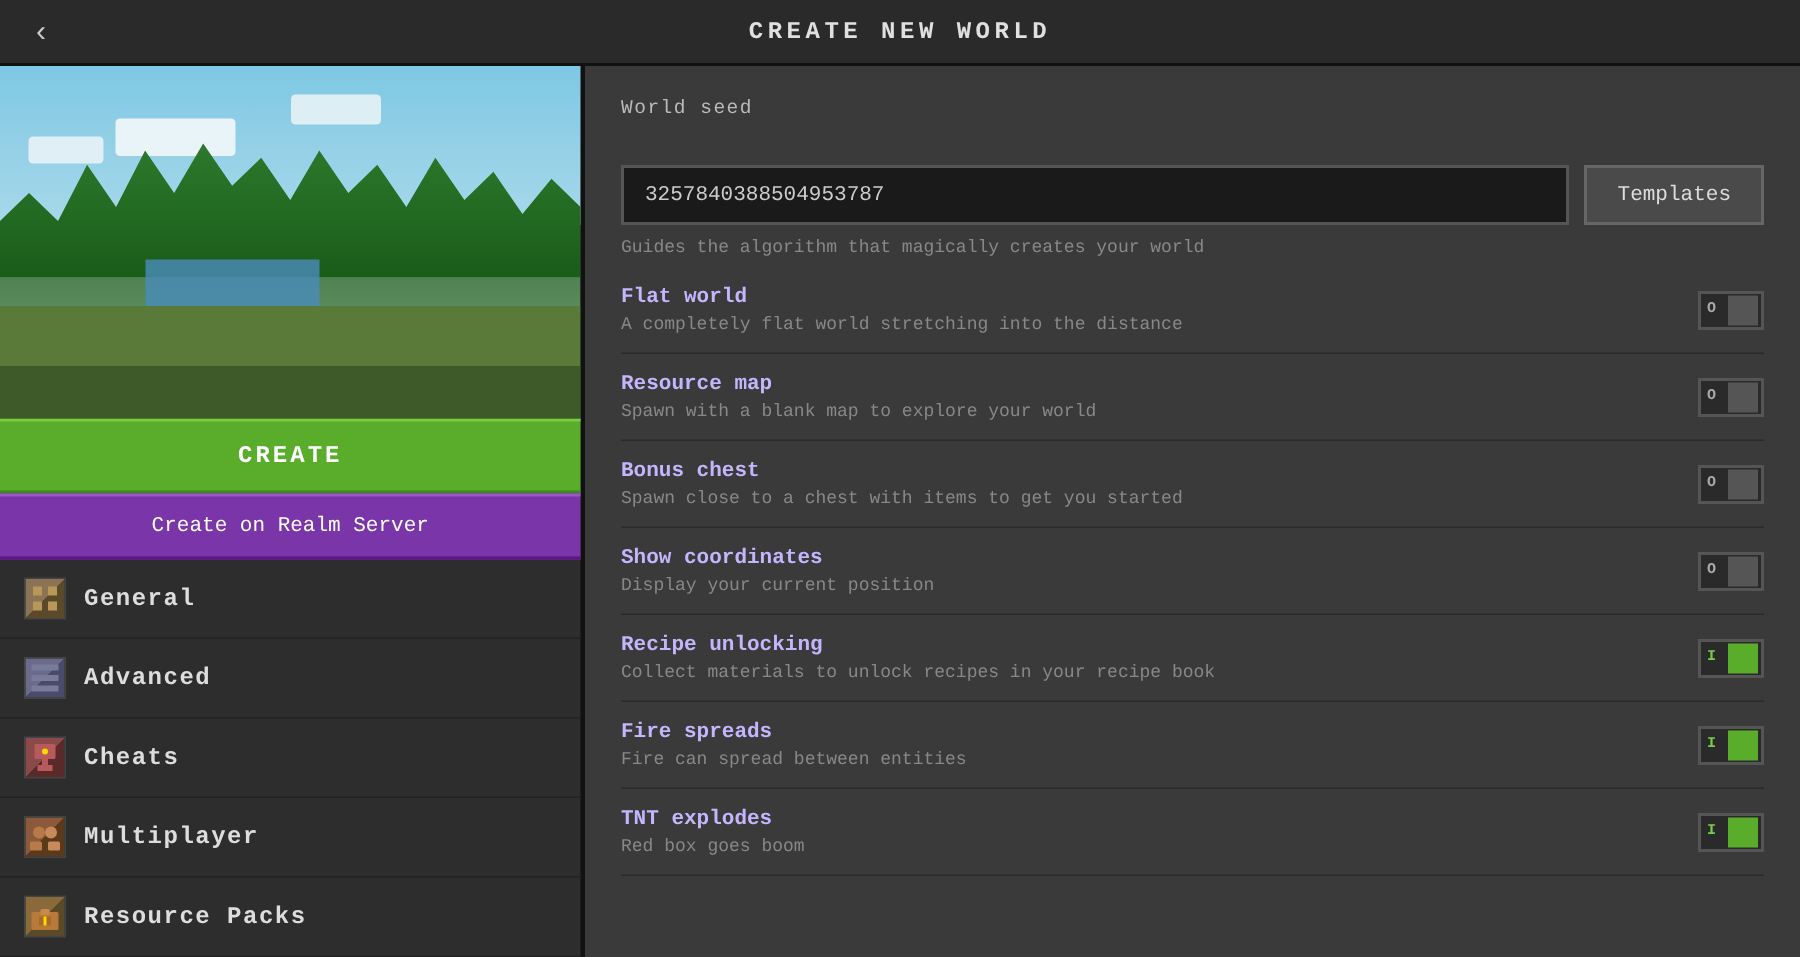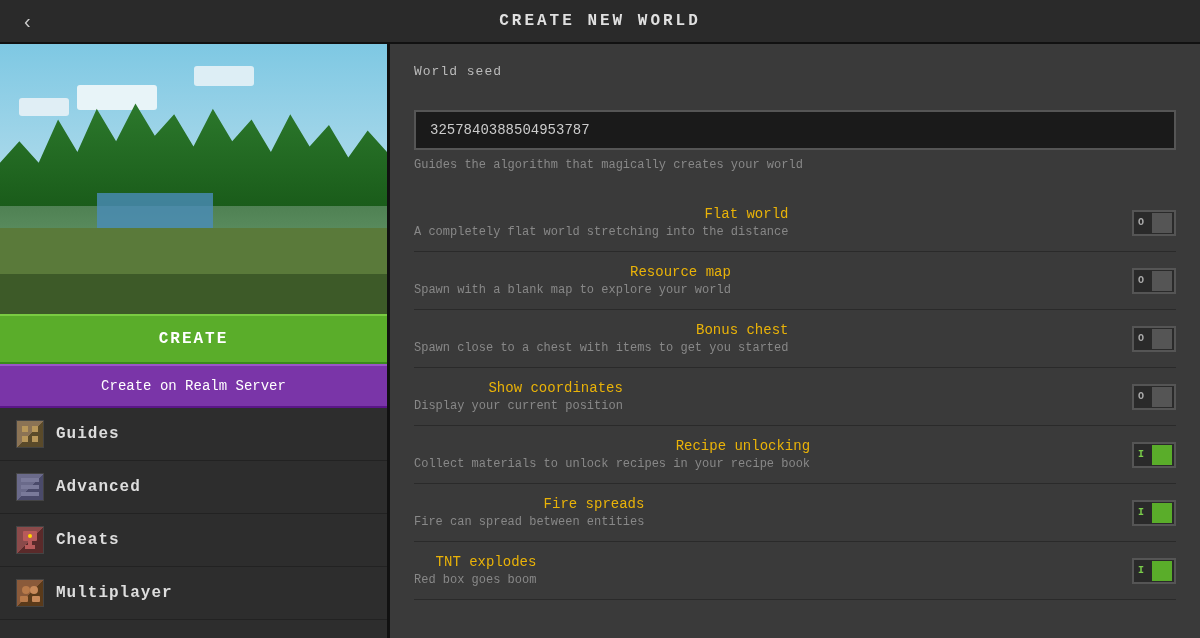--- a/index.html
+++ b/index.html
@@ -265,37 +265,36 @@
       font-family: 'Courier New', monospace;
       font-size: 14px;
       padding: 10px 20px;
       cursor: pointer;
       white-space: nowrap;
     }
 
     .seed-hint {
       color: #888;
       font-size: 12px;
-      margin-bottom: 22px;
+      margin-bottom: 6px;
     }
 
     .setting-row {
       display: flex;
       align-items: center;
       justify-content: space-between;
       padding: 12px 0;
       border-bottom: 1px solid #2a2a2a;
     }
     .setting-info {}
     .setting-name {
-      color: #eab308;
+      color: #c4b5fd;
       font-size: 14px;
-      font-weight: normal;
+      font-weight: bold;
       margin-bottom: 3px;
-      text-align: right;
     }
     .setting-desc {
       color: #888;
       font-size: 12px;
     }
 
     
     .toggle {
       display: flex;
       align-items: center;
@@ -375,21 +374,21 @@
     <div class="nav-items">
       <div class="nav-item">
         <div class="nav-item-icon icon-general">
           <svg width="22" height="22" viewBox="0 0 22 22">
             <rect x="3" y="3" width="6" height="6" fill="#b8975a"></rect>
             <rect x="3" y="13" width="6" height="6" fill="#b8975a"></rect>
             <rect x="13" y="3" width="6" height="6" fill="#b8975a"></rect>
             <rect x="13" y="13" width="6" height="6" fill="#b8975a"></rect>
           </svg>
         </div>
-        <span class="nav-item-label">Guides</span>
+        <span class="nav-item-label">General</span>
       </div>
       <div class="nav-item">
         <div class="nav-item-icon icon-advanced">
           <svg width="22" height="22" viewBox="0 0 22 22">
             <rect x="2" y="2" width="18" height="4" fill="#7a7a9a"></rect>
             <rect x="2" y="9" width="18" height="4" fill="#7a7a9a"></rect>
             <rect x="2" y="16" width="18" height="4" fill="#7a7a9a"></rect>
           </svg>
         </div>
         <span class="nav-item-label">Advanced</span>
@@ -409,28 +408,40 @@
         <div class="nav-item-icon icon-multiplayer">
           <svg width="22" height="22" viewBox="0 0 22 22">
             <circle cx="7" cy="8" r="4" fill="#b87a4a"></circle>
             <circle cx="15" cy="8" r="4" fill="#c88a5a"></circle>
             <rect x="1" y="14" width="8" height="6" rx="1" fill="#b87a4a"></rect>
             <rect x="13" y="14" width="8" height="6" rx="1" fill="#c88a5a"></rect>
           </svg>
         </div>
         <span class="nav-item-label">Multiplayer</span>
       </div>
+      <div class="nav-item">
+        <div class="nav-item-icon icon-resource">
+          <svg width="22" height="22" viewBox="0 0 22 22">
+            <rect x="2" y="8" width="18" height="12" rx="1" fill="#b87a3a"></rect>
+            <rect x="8" y="6" width="6" height="4" rx="1" fill="#c88a4a"></rect>
+            <rect x="7" y="11" width="8" height="6" fill="#a86a2a"></rect>
+            <rect x="10" y="11" width="2" height="6" fill="#ffd700"></rect>
+          </svg>
+        </div>
+        <span class="nav-item-label">Resource Packs</span>
+      </div>
     </div>
   </div>
 
   <div class="content">
 
     <div class="section-label">World seed</div>
     <div class="seed-row">
       <input class="seed-input" type="text" value="3257840388504953787" style="">
+      <button class="templates-btn">Templates</button>
     </div>
     <div class="seed-hint">Guides the algorithm that magically creates your world</div>
 
     <div id="settings-list">
         <div class="setting-row">
     <div class="setting-info">
       <div class="setting-name">Flat world</div>
       <div class="setting-desc">A completely flat world stretching into the distance</div>
     </div>
     <div class="toggle">

